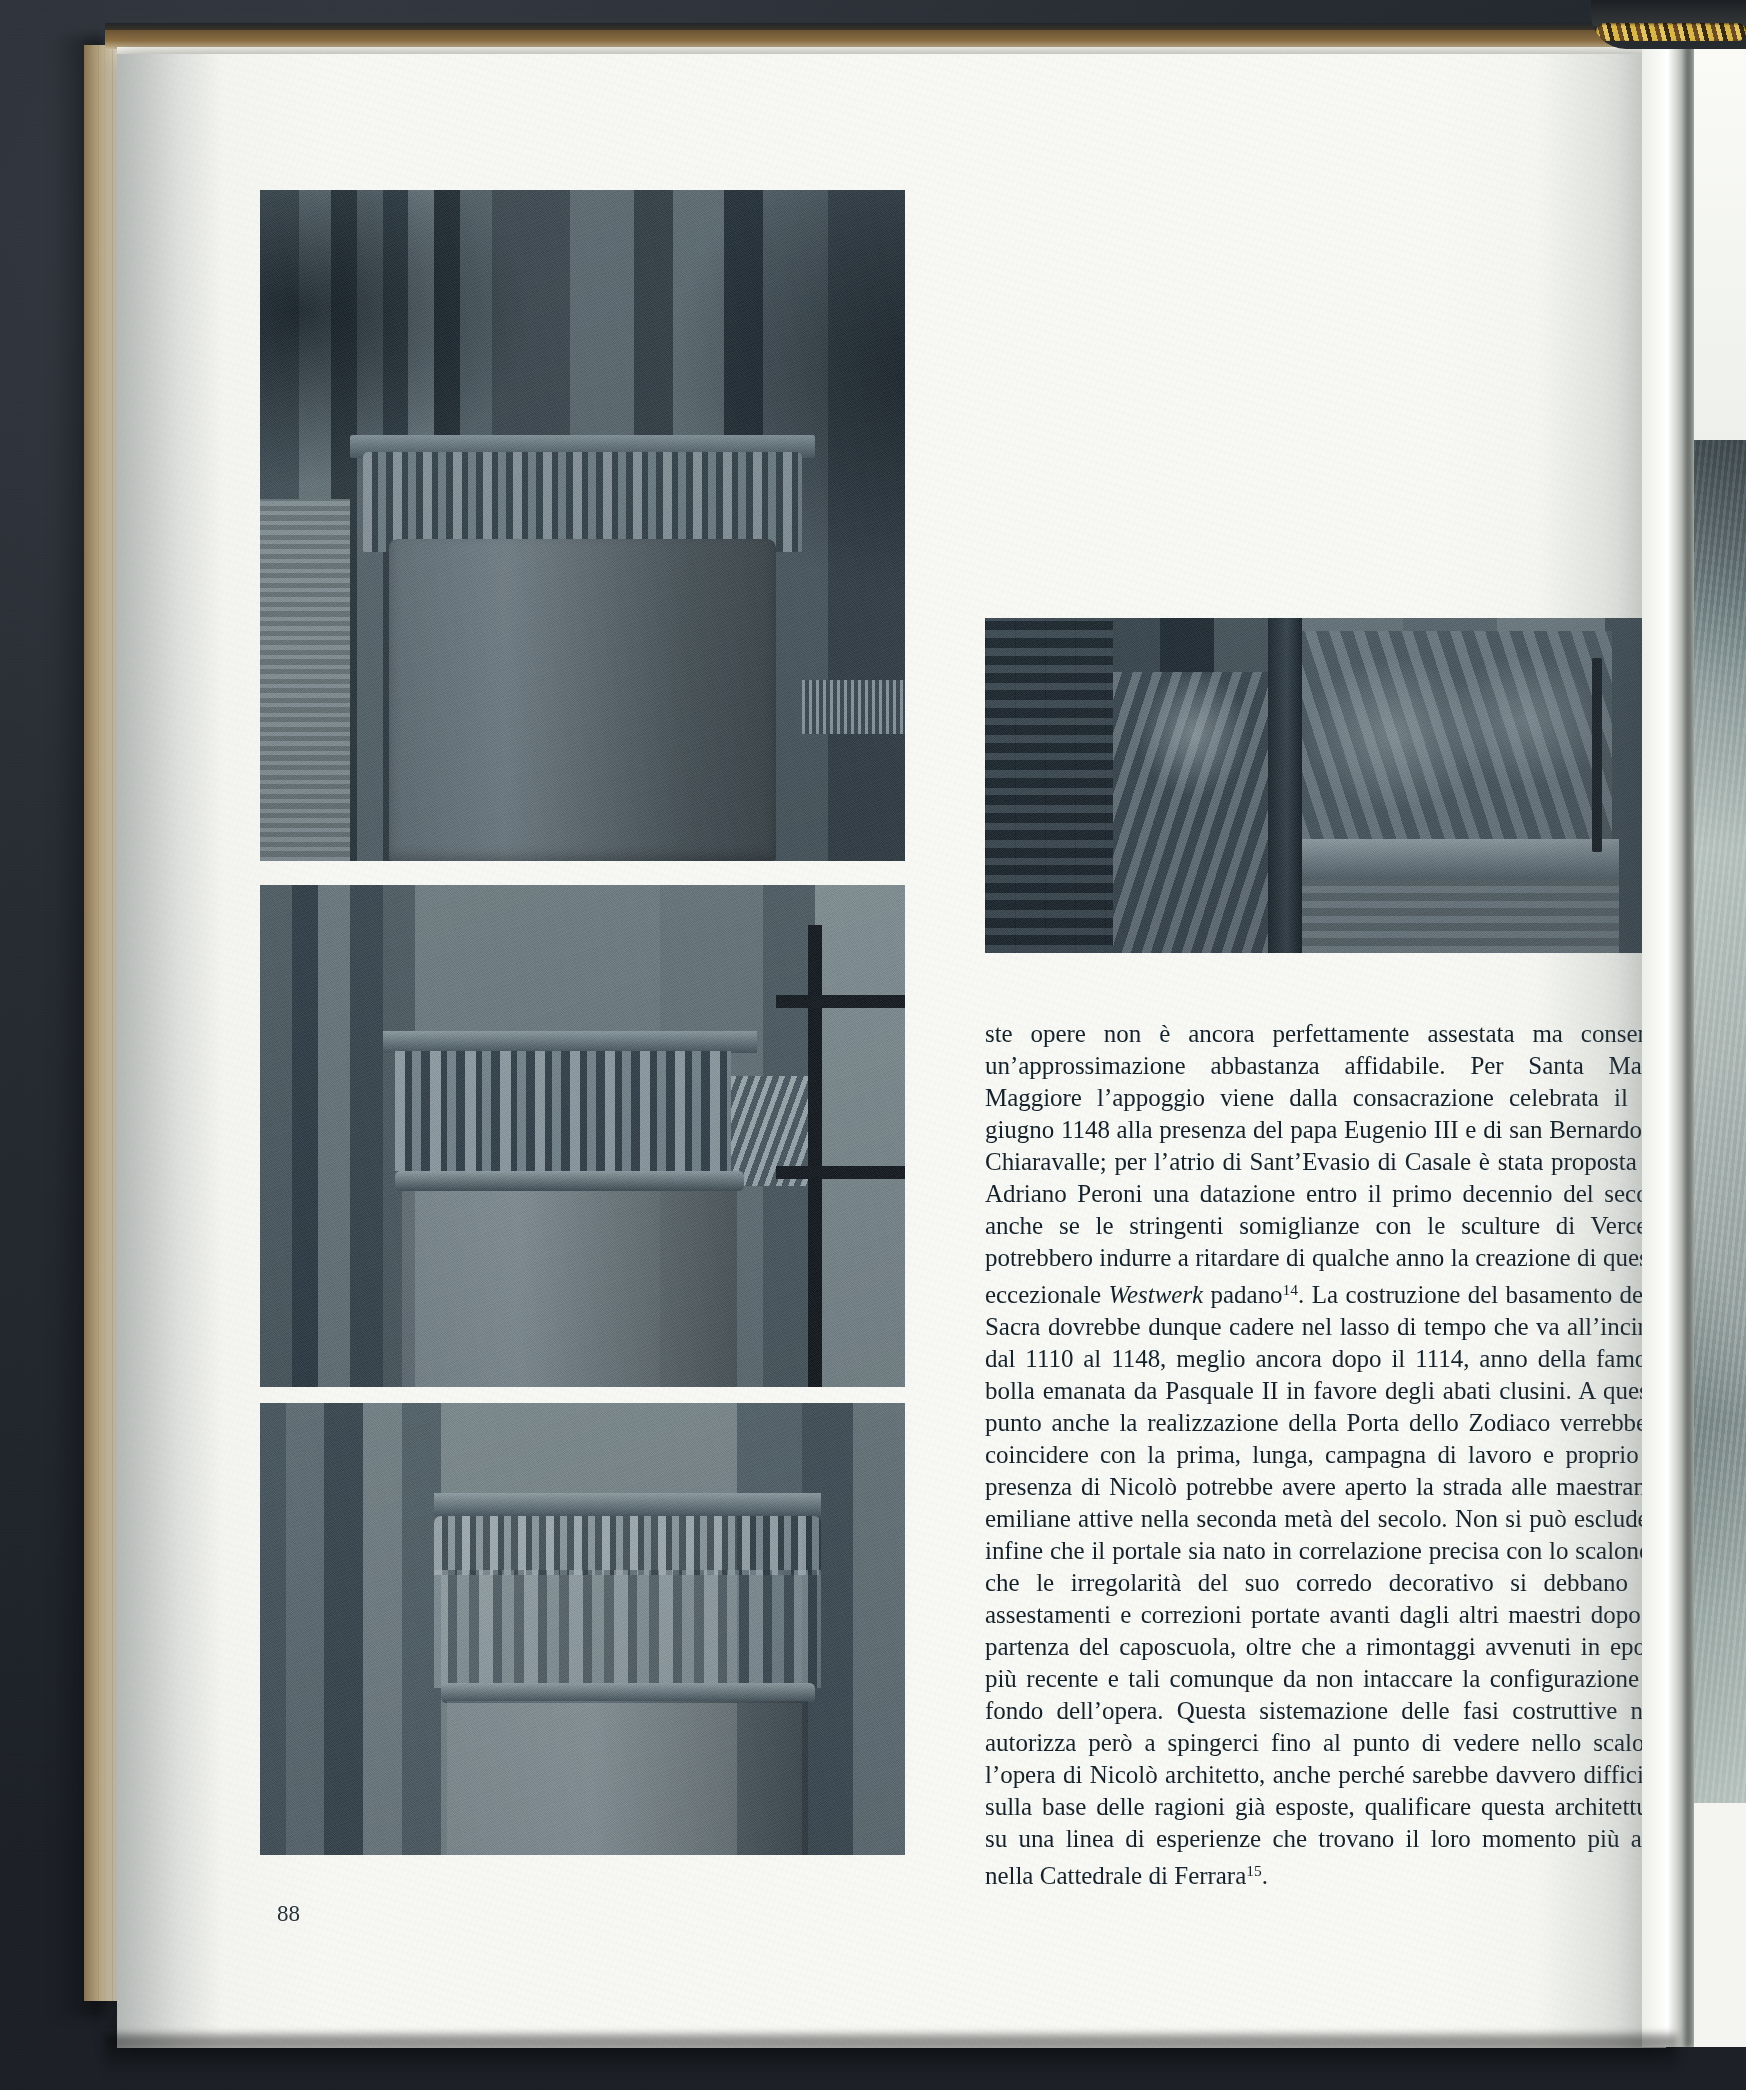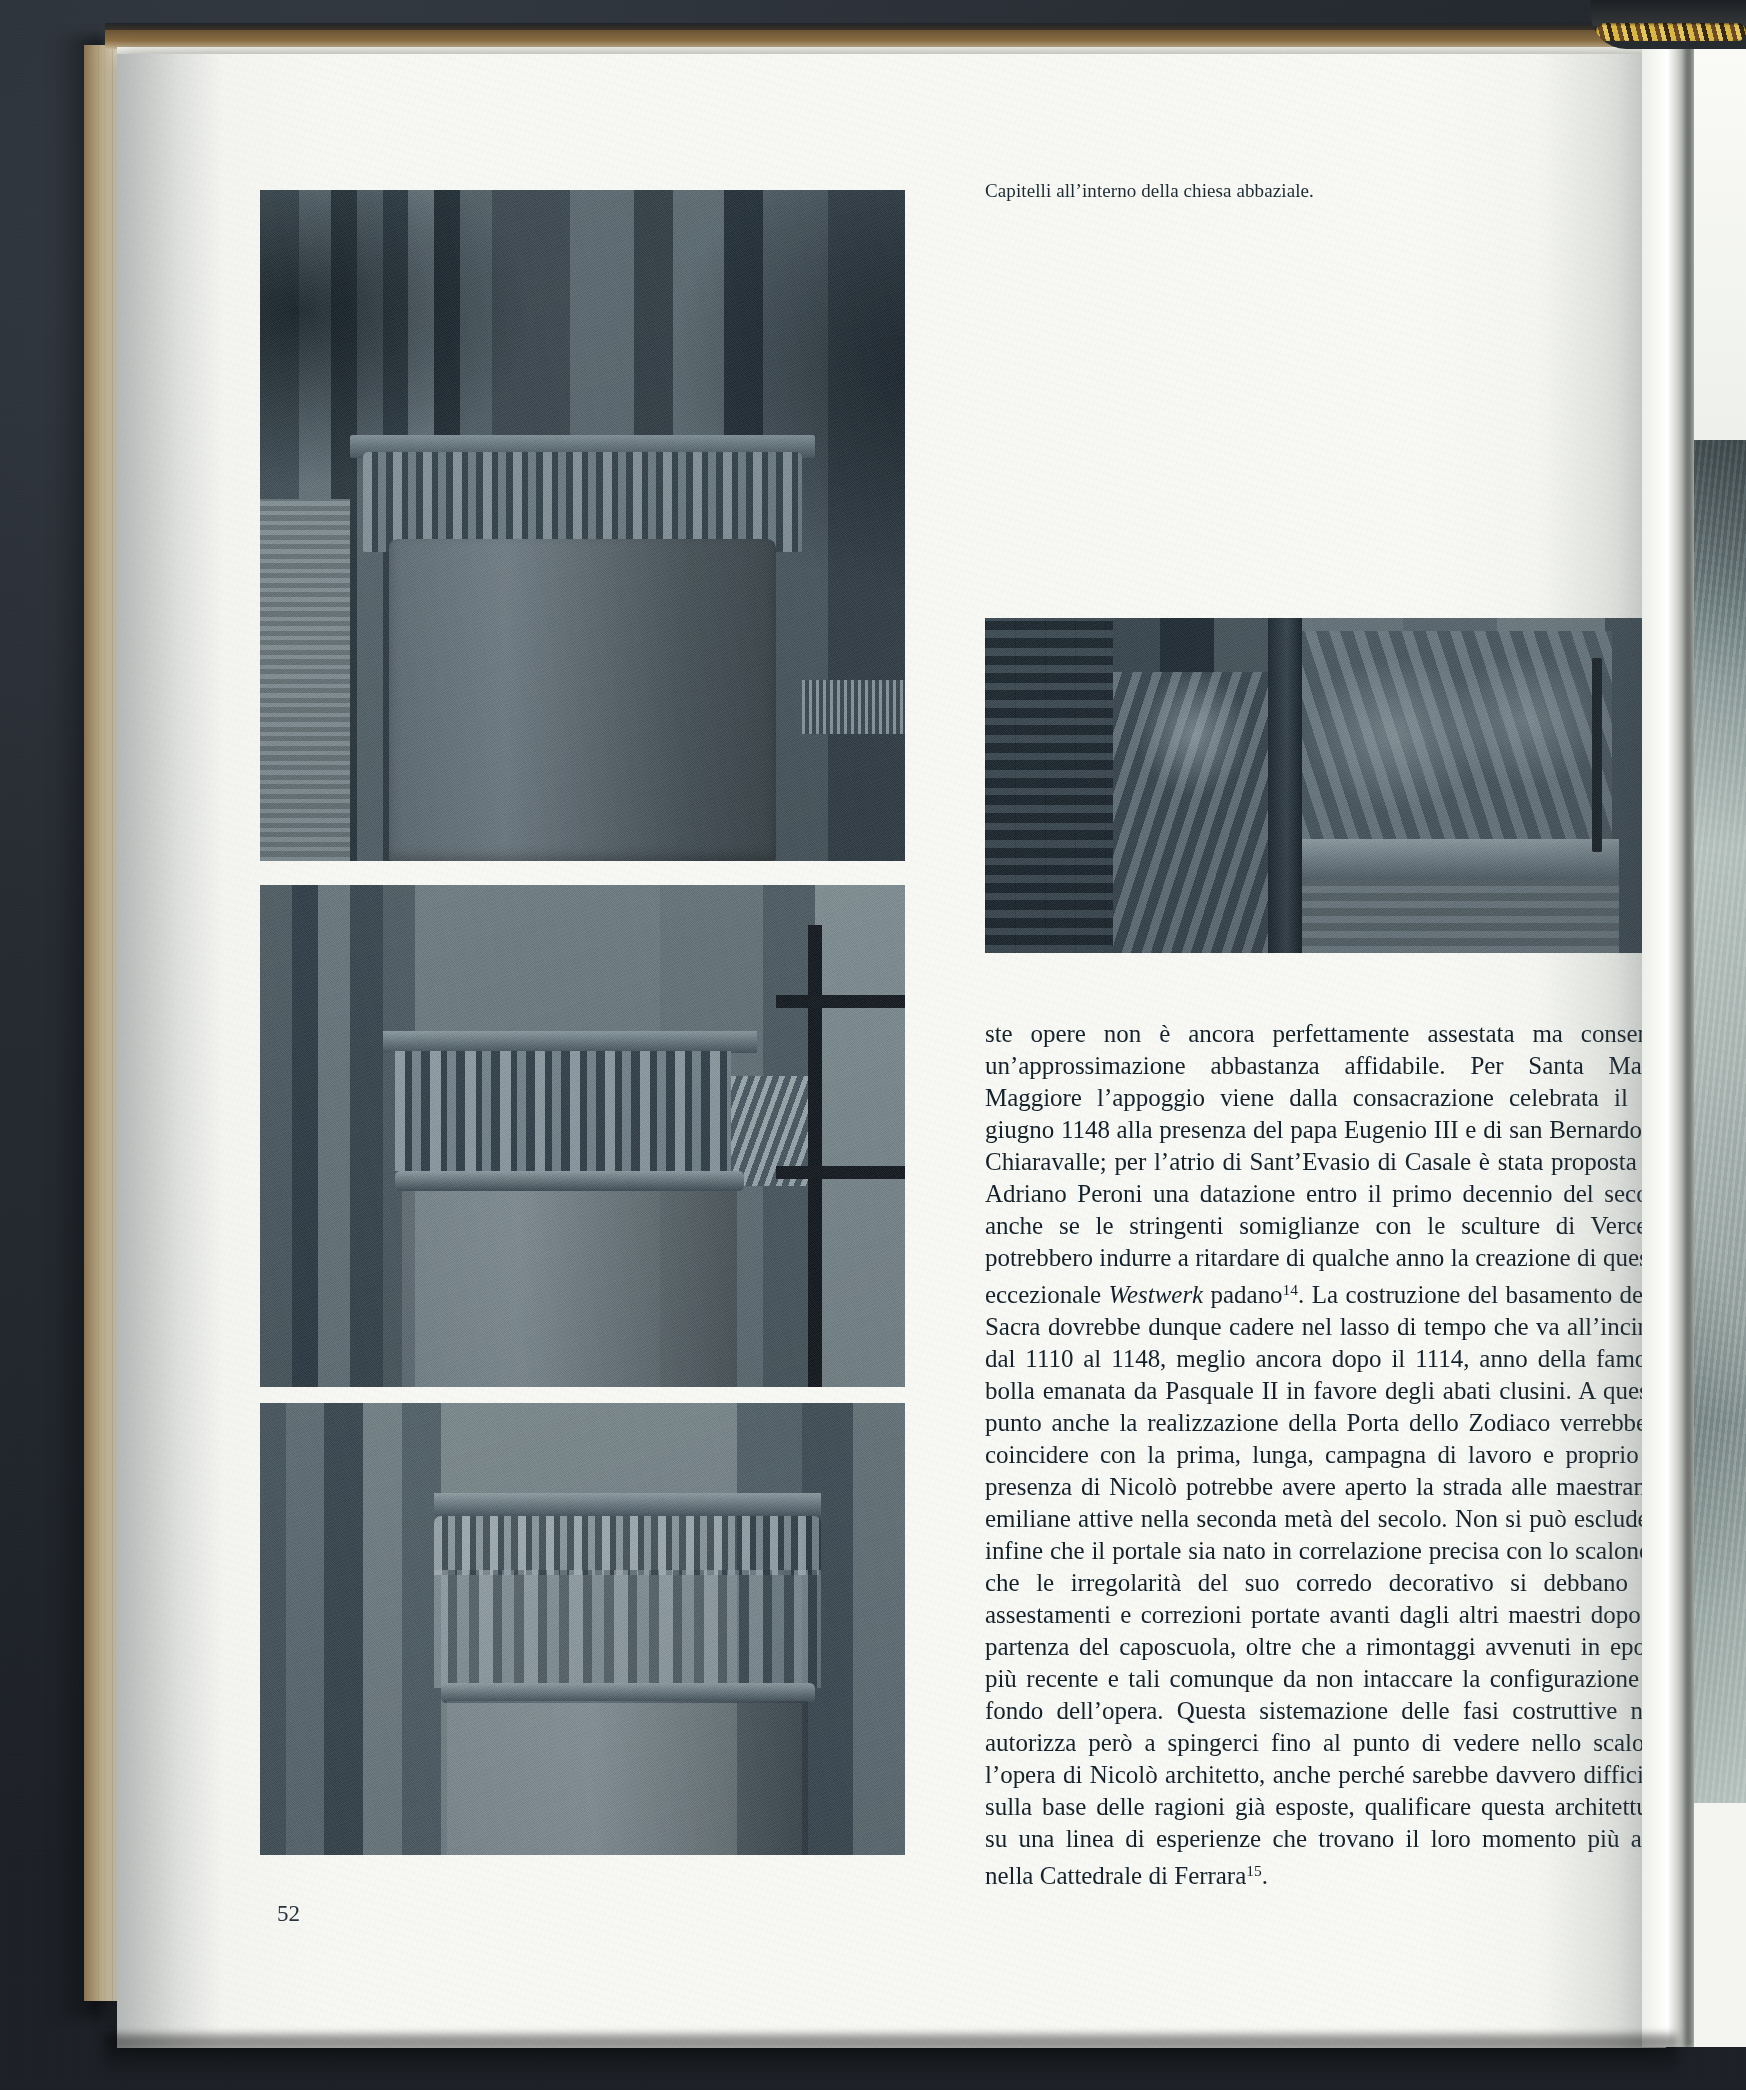--- a/index.html
+++ b/index.html
@@ -376,21 +376,20 @@
 <div class="board-top-dark"></div>
 <div class="board-top"></div>
 
 <div class="page-top-edge"></div>
 
 <div class="page-verso">
   <div class="grain"></div>
 </div>
 
 <div class="caption">
-  <div>Capitelli all’interno della chiesa abbaziale.</div>
 </div>
 
 <div class="photo" id="photo-1">
   <div class="tex"></div>
   <div class="brick"></div>
   <div class="abacus"></div>
   <div class="cap"></div>
   <div class="drum"></div>
   <div class="mini-cap"></div>
   <div class="duotone"></div>
@@ -430,21 +429,21 @@
   <div class="relief"></div>
   <div class="plinth"></div>
   <div class="base"></div>
   <div class="rod"></div>
   <div class="duotone"></div>
   <div class="grainy"></div>
 </div>
 
 <p class="body-text"><span>ste opere non è ancora perfettamente assestata ma consente un’approssimazione abbastanza affidabile. Per Santa Maria Maggiore l’appoggio viene dalla consacrazione celebrata il 17 giugno 1148 alla presenza del papa Eugenio III e di san Bernardo di Chiaravalle; per l’atrio di Sant’Evasio di Casale è stata proposta da Adriano Peroni una datazione entro il primo decennio del secolo anche se le stringenti somiglianze con le sculture di Vercelli potrebbero indurre a ritardare di qualche anno la creazione di questo eccezionale </span><i>Westwerk</i><span> padano</span><sup>14</sup><span>. La costruzione del basamento della Sacra dovrebbe dunque cadere nel lasso di tempo che va all’incirca dal 1110 al 1148, meglio ancora dopo il 1114, anno della famosa bolla emanata da Pasquale II in favore degli abati clusini. A questo punto anche la realizzazione della Porta dello Zodiaco verrebbe a coincidere con la prima, lunga, campagna di lavoro e proprio la presenza di Nicolò potrebbe avere aperto la strada alle maestranze emiliane attive nella seconda metà del secolo. Non si può escludere infine che il portale sia nato in correlazione precisa con lo scalone e che le irregolarità del suo corredo decorativo si debbano ad assestamenti e correzioni portate avanti dagli altri maestri dopo la partenza del caposcuola, oltre che a rimontaggi avvenuti in epoca più recente e tali comunque da non intaccare la configurazione di fondo dell’opera. Questa sistemazione delle fasi costruttive non autorizza però a spingerci fino al punto di vedere nello scalone l’opera di Nicolò architetto, anche perché sarebbe davvero difficile, sulla base delle ragioni già esposte, qualificare questa architettura su una linea di esperienze che trovano il loro momento più alto nella Cattedrale di Ferrara</span><sup>15</sup><span>.</span></p>
 
-<div class="folio">52</div>
+<div class="folio">88</div>
 
 <div class="verso-left-shade"></div>
 <div class="verso-gutter-shade"></div>
 
 <div class="gutter"></div>
 <div class="gutter-dark"></div>
 
 <div class="page-recto">
   <div class="recto-top-white"></div>
   <div class="recto-photo"></div>

